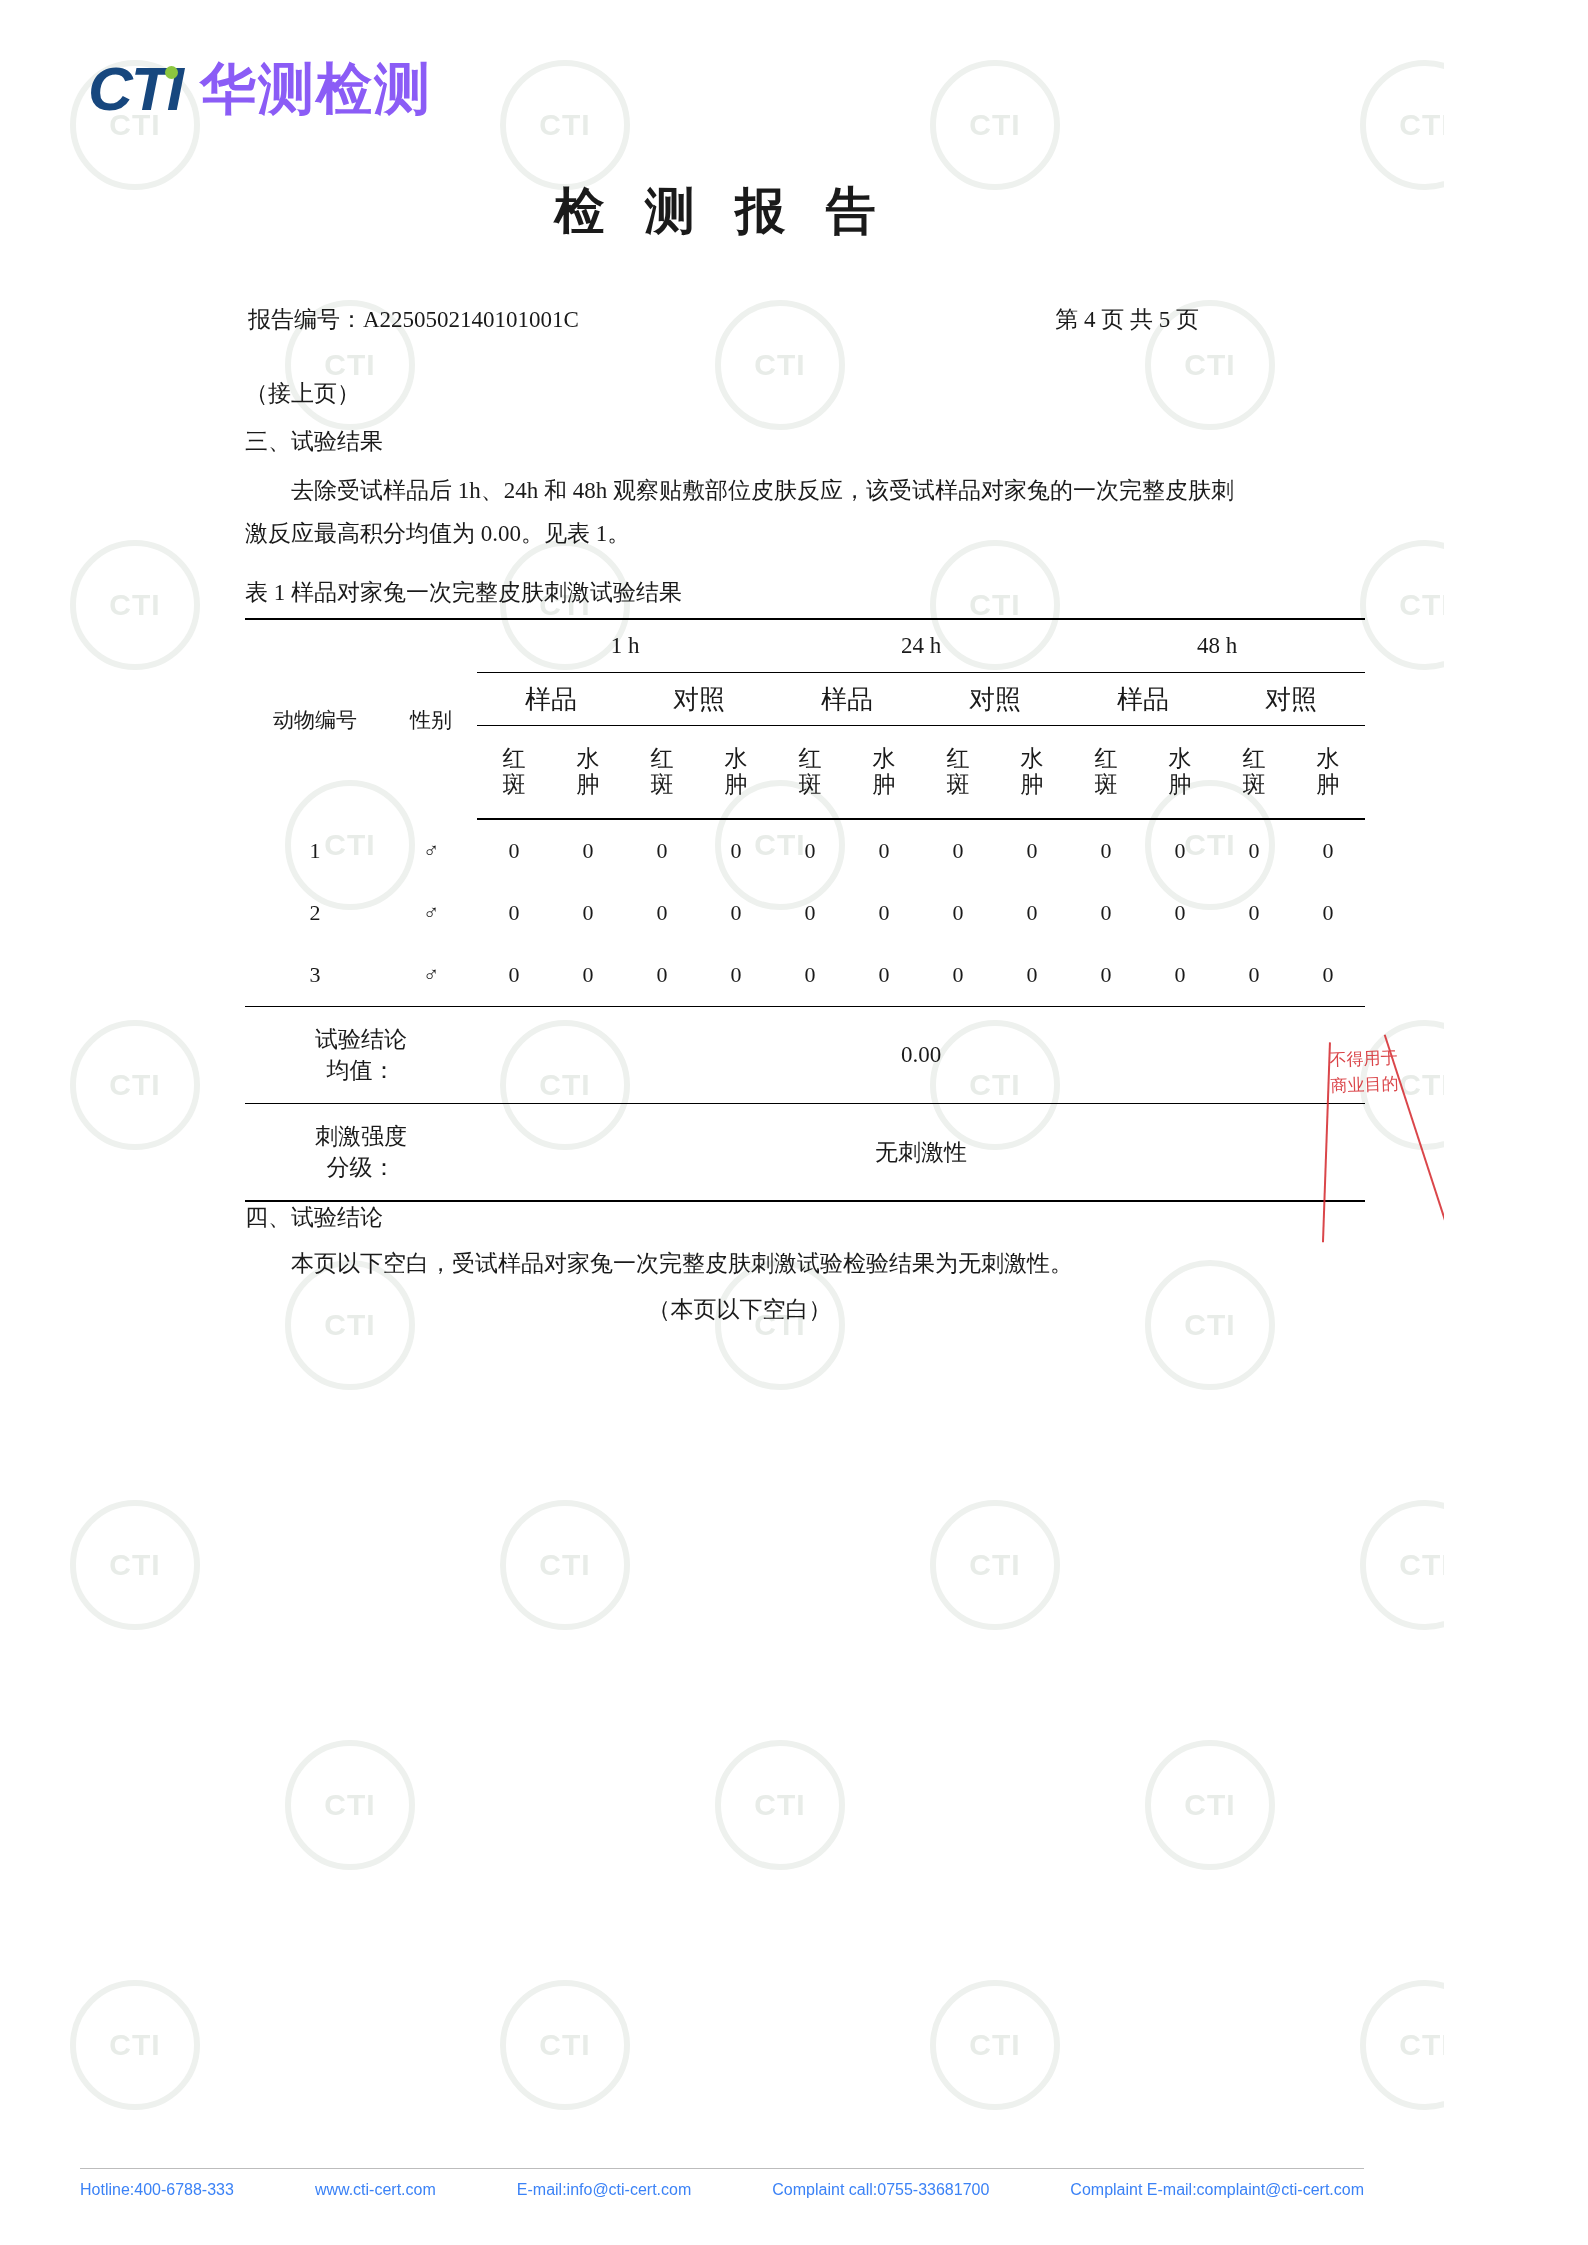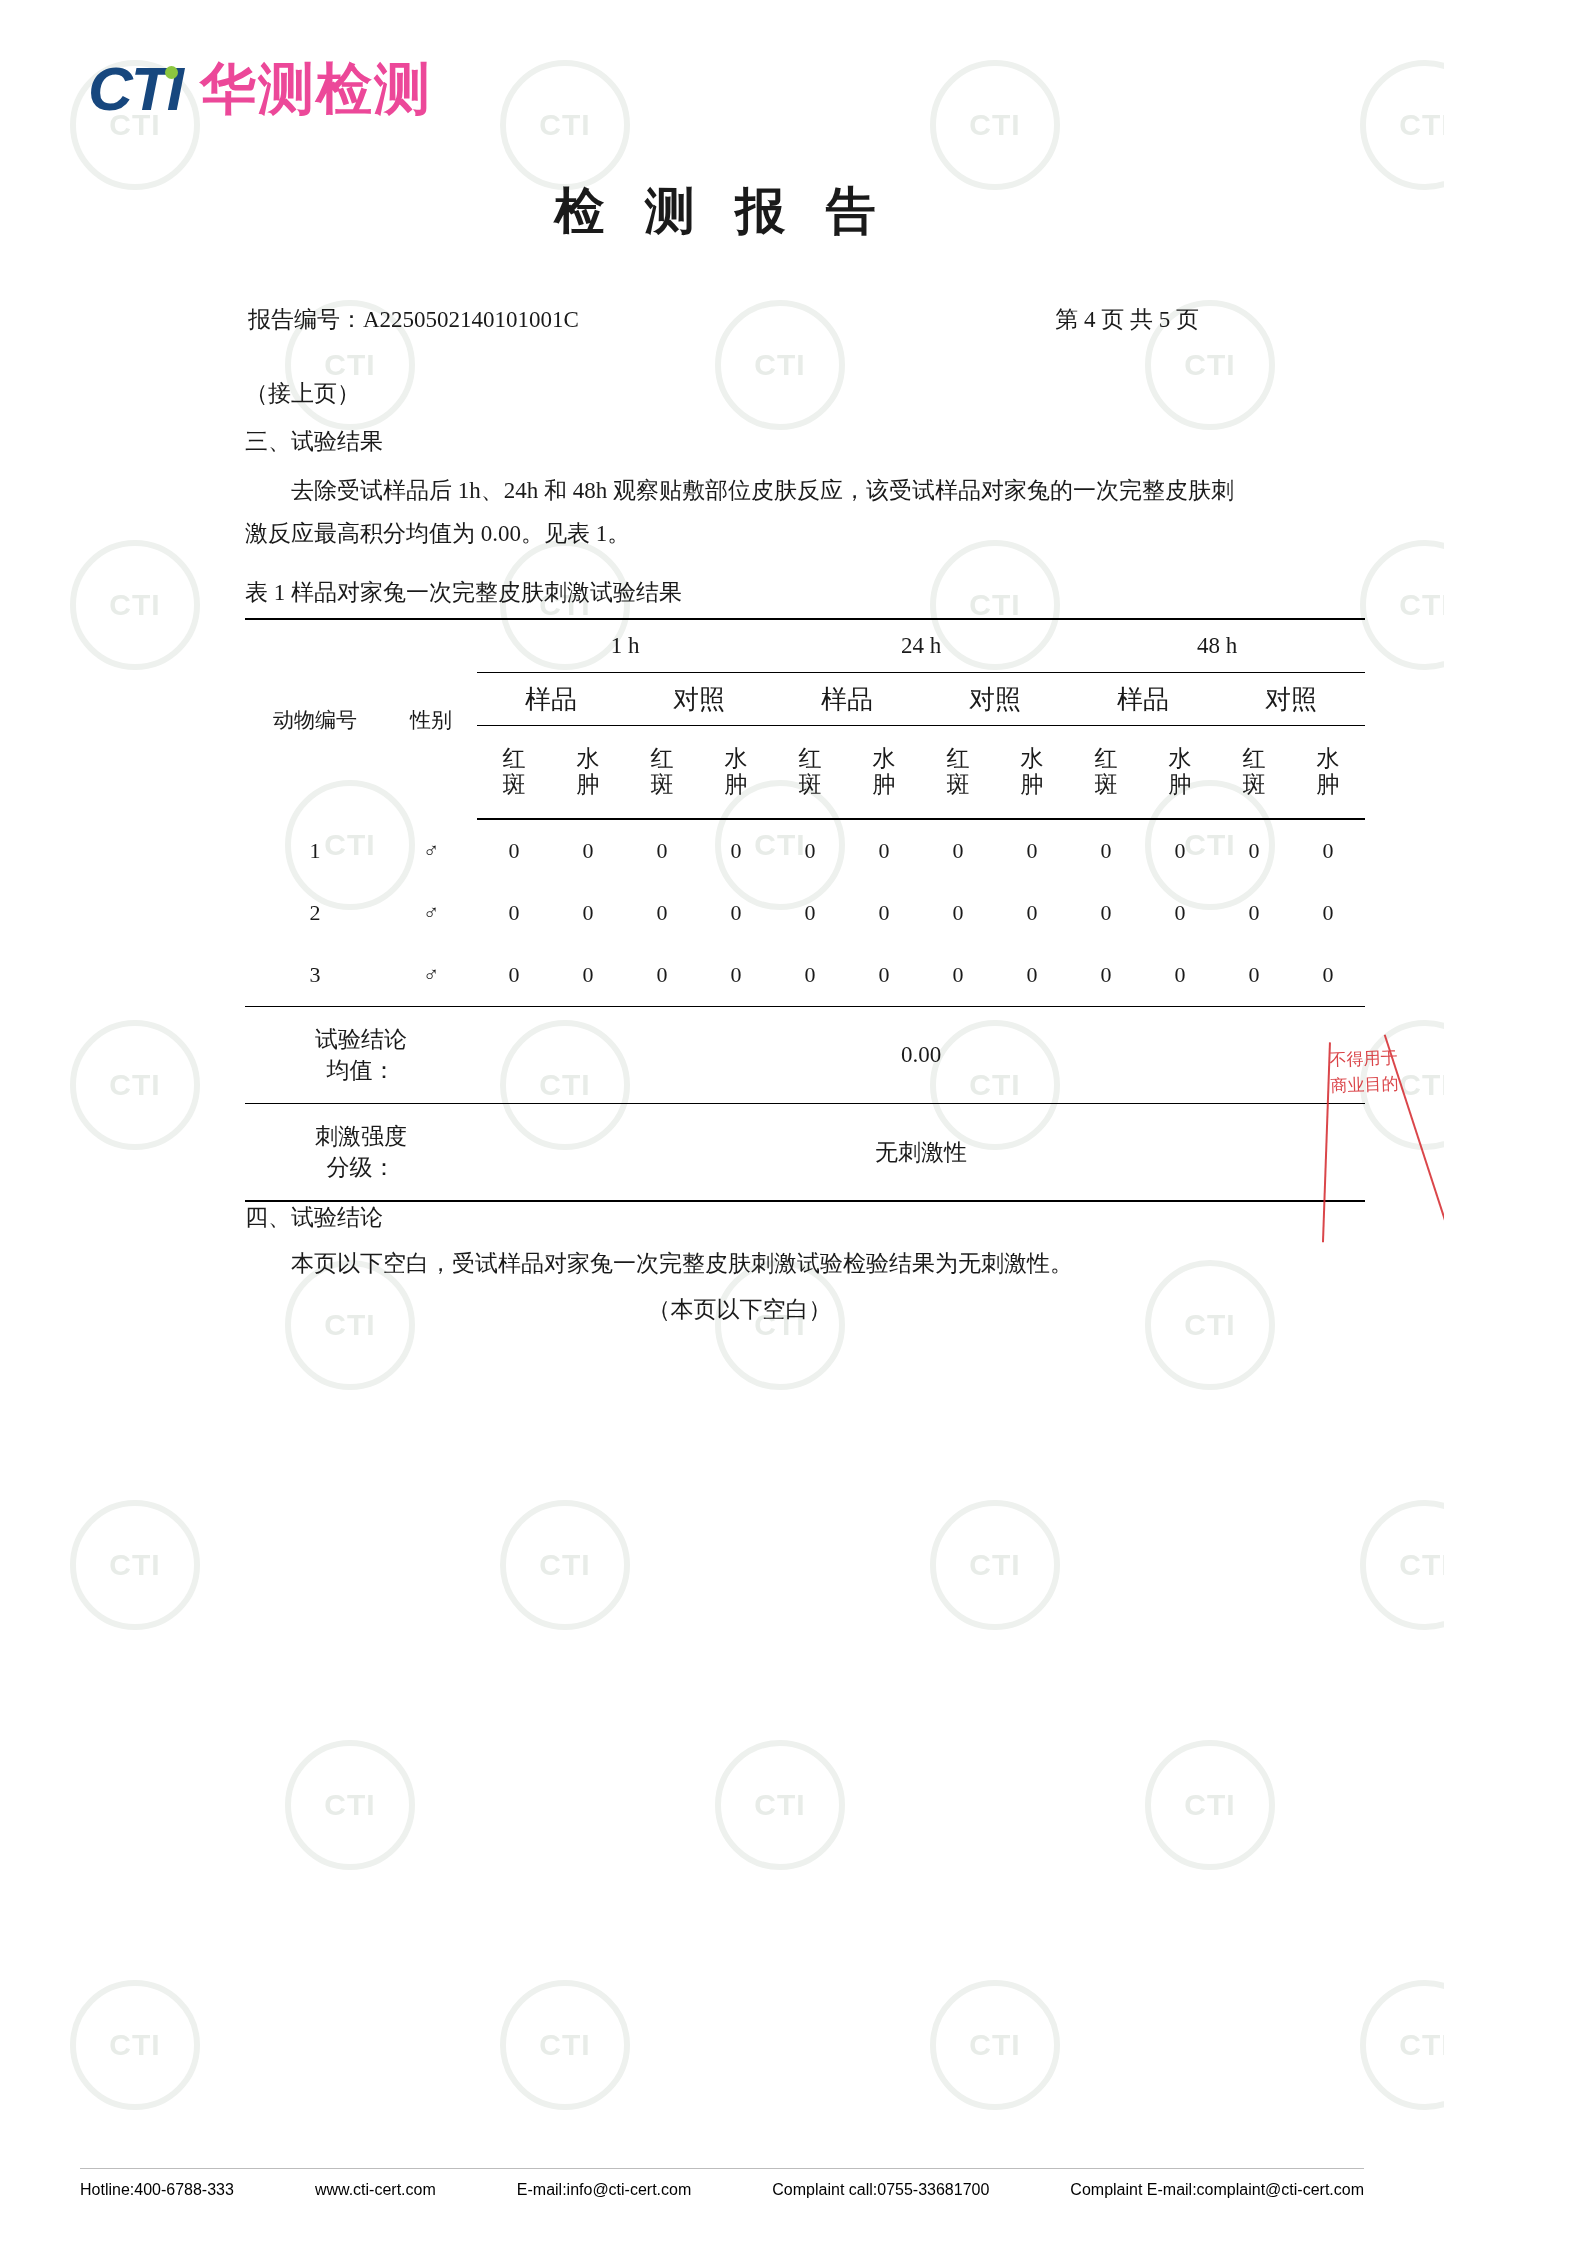--- a/index.html
+++ b/index.html
@@ -65,21 +65,21 @@
     height: 13px;
     border-radius: 50%;
     background: #8cc63f;
     margin-left: -17px;
     margin-top: -34px;
   }
   .logo-cn {
     font-family: "Liberation Sans", sans-serif;
     font-weight: bold;
     font-size: 56px;
-    color: #ec4899;
+    color: #8b5cf6;
     margin-left: 22px;
     letter-spacing: 2px;
     line-height: 1;
   }
 
   .doc-title {
     position: absolute;
     top: 178px;
     left: 0;
     width: 100%;
@@ -229,21 +229,21 @@
     position: absolute;
     left: 80px;
     right: 80px;
     bottom: 46px;
     border-top: 1px solid #bdbdbd;
     padding-top: 12px;
     display: flex;
     justify-content: space-between;
     font-family: "Liberation Sans", sans-serif;
     font-size: 16px;
-    color: #000000;
+    color: #3b82f6;
     z-index: 3;
   }
   .footer span { white-space: nowrap; }
 </style>
 </head>
 <body>
 
 <div class="page">
 
   <div class="watermarks" id="wm-layer">

